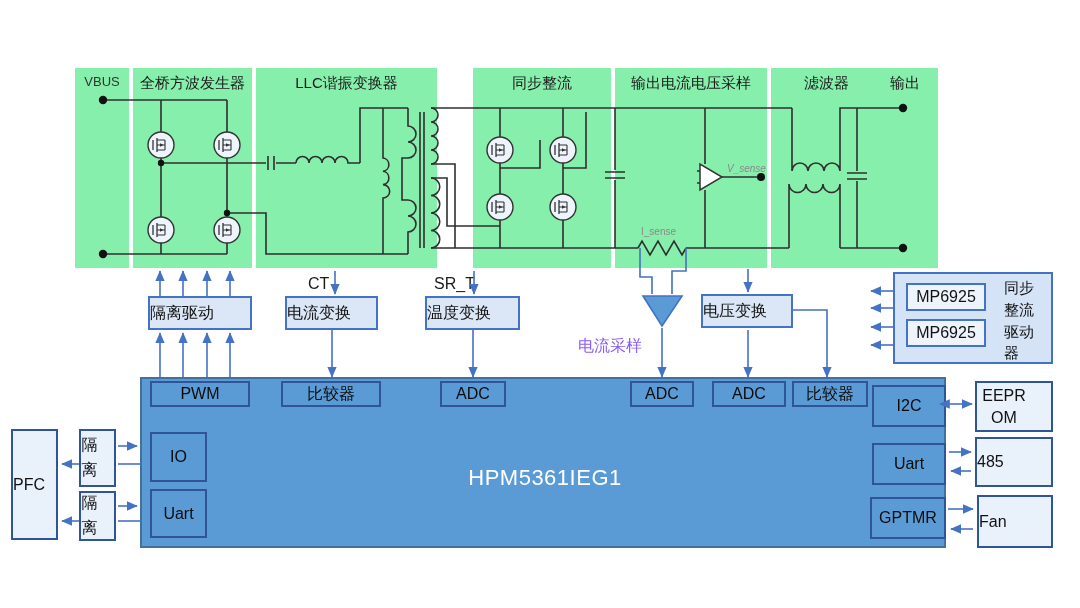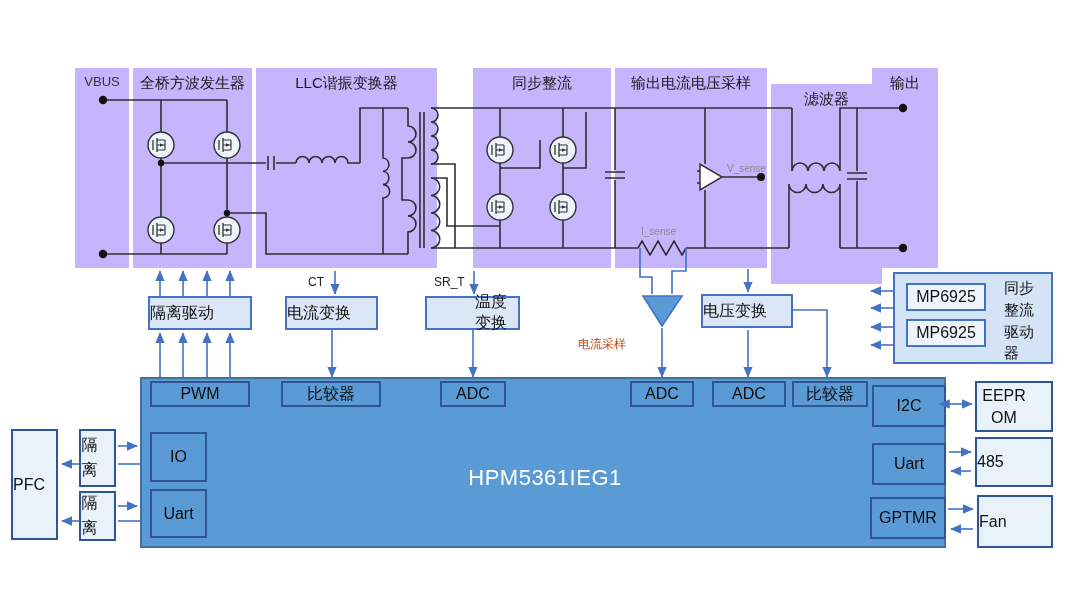--- a/index.html
+++ b/index.html
@@ -1,43 +1,43 @@
 <!DOCTYPE html>
 <html><head>
 <meta charset="utf-8">
 <style>
   html,body{margin:0;padding:0;background:#ffffff;}
   .canvas{position:relative;width:1080px;height:608px;background:#fff;overflow:hidden;
           font-family:"Liberation Sans","DejaVu Sans",sans-serif;}
   .abs{position:absolute;box-sizing:border-box;}
   
-  .panel{background:#c4b5fd;}
+  .panel{background:#86efac;}
   .plabel{position:absolute;top:6px;left:0;right:0;text-align:center;font-size:15px;color:#1a1a1a;white-space:nowrap;}
   .plabel.small{font-size:13px;color:#333;}
   
   .mbox{background:#dbe7f6;border:2px solid #4472c4;display:flex;align-items:center;justify-content:flex-start;
         font-size:16px;color:#111;}
   
   .mcu{background:#5b9bd5;border:2px solid #41719c;}
   .inner{background:#5b9bd5;border:2px solid #2f5597;display:flex;align-items:center;justify-content:center;
          font-size:16px;color:#0c0c0c;}
   .mcu-name{position:absolute;text-align:center;color:#ffffff;font-size:22px;letter-spacing:0.5px;}
   
   .ext{background:#e9f1fb;border:2px solid #2f5597;display:flex;align-items:center;justify-content:flex-start;
        font-size:16px;color:#111;text-align:center;}
   .ext .wrapcol{display:inline-block;width:54px;word-break:break-all;line-height:1.35;}
   .vtxt{display:inline-block;width:17px;word-break:break-all;line-height:1.55;text-align:center;}
   
   .sync-outer{background:#d4e3f6;border:2px solid #4472c4;}
   .chip{background:#eef4fc;border:2px solid #4472c4;display:flex;align-items:center;justify-content:center;
         font-size:16px;color:#111;}
   .sync-label{position:absolute;font-size:15px;color:#111;width:34px;word-break:break-all;line-height:1.45;text-align:left;}
-  .siglabel{position:absolute;font-size:12px;color:#1a1a1a;white-space:nowrap;}
+  .siglabel{position:absolute;font-size:16px;color:#1a1a1a;white-space:nowrap;}
   .sense{position:absolute;font-size:10px;color:#8a8a8a;white-space:nowrap;}
-  .cslabel{position:absolute;font-size:12px;color:#c2410c;white-space:nowrap;}
+  .cslabel{position:absolute;font-size:16px;color:#8b5cf6;white-space:nowrap;}
   svg.overlay{position:absolute;left:0;top:0;pointer-events:none;}
 </style>
 </head>
 <body>
 
 <div class="canvas">
 
   <div class="abs panel" style="left:75px;top:68px;width:54px;height:200px;">
     <span class="plabel small">VBUS</span>
   </div>
@@ -46,54 +46,54 @@
   </div>
   <div class="abs panel" style="left:256px;top:68px;width:181px;height:200px;">
     <span class="plabel">LLC谐振变换器</span>
   </div>
   <div class="abs panel" style="left:473px;top:68px;width:138px;height:200px;">
     <span class="plabel">同步整流</span>
   </div>
   <div class="abs panel" style="left:615px;top:68px;width:152px;height:200px;">
     <span class="plabel">输出电流电压采样</span>
   </div>
-  <div class="abs panel" style="left:771px;top:68px;width:111px;height:200px;margin-top:16px;">
+  <div class="abs panel" style="left:771px;top:68px;width:111px;height:200px;">
     <span class="plabel">滤波器</span>
   </div>
   <div class="abs panel" style="left:872px;top:68px;width:66px;height:200px;">
     <span class="plabel">输出</span>
   </div>
 
   <div class="abs mbox" style="left:148px;top:296px;width:104px;height:34px;">
     <span>隔离驱动</span>
   </div>
   <div class="abs mbox" style="left:285px;top:296px;width:93px;height:34px;">
     <span>电流变换</span>
   </div>
-  <div class="abs mbox" style="left:425px;top:296px;width:95px;height:34px;padding-left:48px;">
+  <div class="abs mbox" style="left:425px;top:296px;width:95px;height:34px;">
     <span>温度变换</span>
   </div>
   <div class="abs mbox" style="left:701px;top:294px;width:92px;height:34px;">
     <span>电压变换</span>
   </div>
 
   <div class="abs sync-outer" style="left:893px;top:272px;width:160px;height:92px;"></div>
   <div class="abs chip" style="left:906px;top:283px;width:80px;height:28px;">
     <span>MP6925</span>
   </div>
   <div class="abs chip" style="left:906px;top:319px;width:80px;height:28px;">
     <span>MP6925</span>
   </div>
   <div class="sync-label" style="left:996px;top:277px;margin-left:8px;">同步整流驱动器</div>
 
   <div class="siglabel" style="left:308px;top:275px;">CT</div>
   <div class="siglabel" style="left:434px;top:275px;">SR_T</div>
   <div class="cslabel" style="left:578px;top:336px;">电流采样</div>
   <div class="sense" style="left:641px;top:226px;">I_sense</div>
-  <div class="sense" style="left:727px;top:163px;">V_sense</div>
+  <div class="sense" style="left:727px;top:163px;font-style:italic;">V_sense</div>
 
   <div class="abs mcu" style="left:140px;top:377px;width:806px;height:171px;"></div>
   <div class="mcu-name" style="left:390px;top:465px;width:310px;">HPM5361IEG1</div>
   <div class="abs inner" style="left:150px;top:381px;width:100px;height:26px;">
     <span>PWM</span>
   </div>
   <div class="abs inner" style="left:281px;top:381px;width:100px;height:26px;">
     <span>比较器</span>
   </div>
   <div class="abs inner" style="left:440px;top:381px;width:66px;height:26px;">

